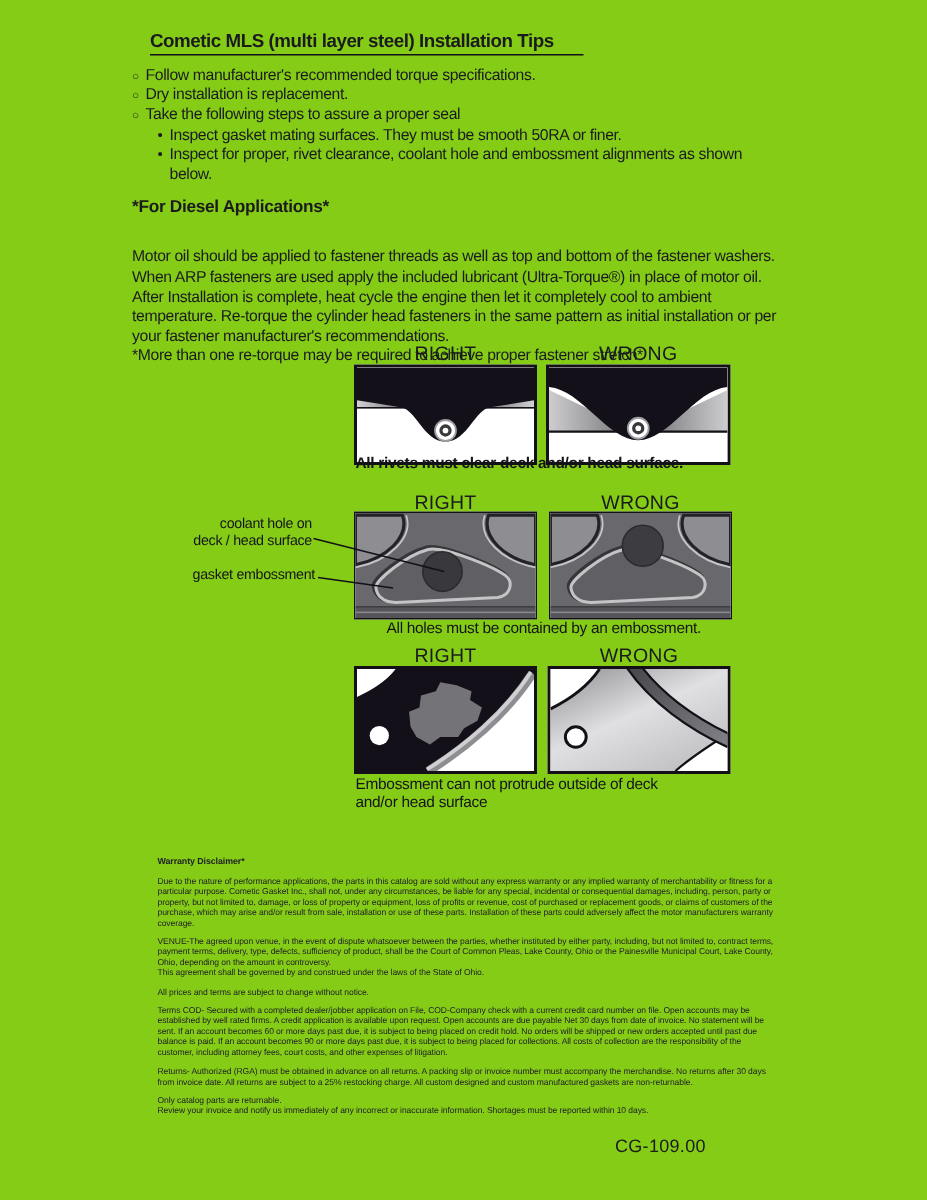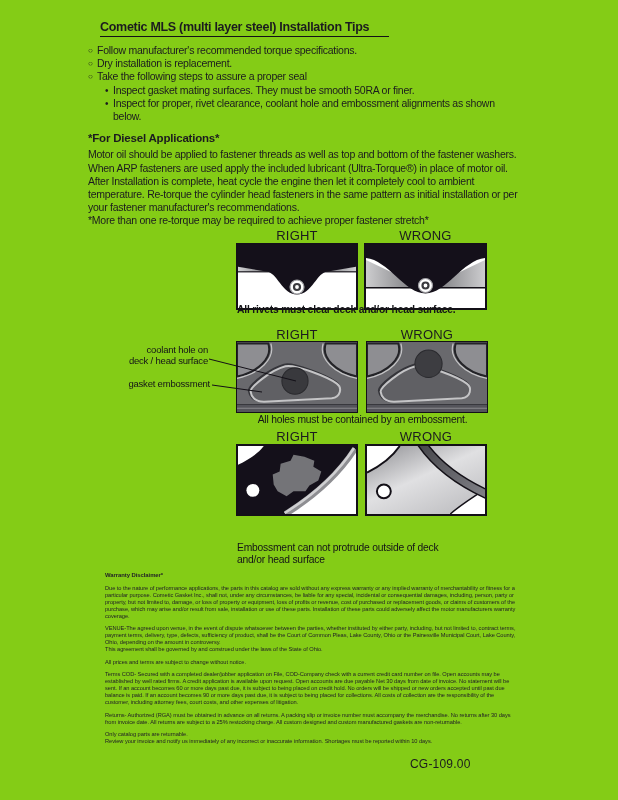--- a/index.html
+++ b/index.html
@@ -13,30 +13,30 @@
     font-size:12.5px;font-weight:bold;letter-spacing:-0.3px;
     border-bottom:1.6px solid #131017;padding:0 20px 2px 0;display:inline-block;
   }
   .tips{position:absolute;left:88px;top:44px;width:434px;font-size:10.5px;letter-spacing:-0.25px;line-height:13.2px;}
   .b-row{display:flex;}
   .b-mark{width:9px;flex:0 0 9px;font-size:8px;line-height:13.2px;}
   .sb-row{display:flex;padding-left:17px;}
   .sb-mark{width:8px;flex:0 0 8px;font-size:10px;line-height:13.2px;}
   .diesel-h{margin-top:9px;font-size:11.5px;font-weight:bold;letter-spacing:-0.2px;}
   .para{margin-top:0;width:432px;font-size:10.5px;letter-spacing:-0.25px;line-height:13.2px;}
-  .para.first{margin-top:3px;}
+  .para.first{margin-top:20px;}
   
   .fig-label{position:absolute;font-size:13px;letter-spacing:0.2px;text-align:center;color:#1b1b1f;}
   .fig{position:absolute;box-sizing:border-box;background:#fff;}
   .fig.b2{border:2px solid #131017;}
   .fig.b15{border:1.5px solid #131017;}
   .fig svg{display:block;width:100%;height:100%;}
   .caption{position:absolute;font-size:10.3px;letter-spacing:-0.2px;color:#141418;}
   .caption.center{text-align:center;}
-  .caption.two-line{white-space:pre-line;line-height:11.8px;margin-top:24px;}
+  .caption.two-line{white-space:pre-line;line-height:11.8px;}
   .callout{position:absolute;font-size:9.5px;letter-spacing:-0.2px;line-height:10.8px;text-align:right;color:#141418;}
   .leader{position:absolute;pointer-events:none;}
   
   .legal{position:absolute;left:105px;top:572px;width:414px;font-size:5.7px;line-height:7px;letter-spacing:-0.05px;color:#222226;}
   .legal-h{font-weight:bold;font-size:5.9px;}
   .legal p{margin:5.5px 0 0 0;white-space:pre-line;}
   .page-code{position:absolute;left:410px;top:757px;font-size:12px;letter-spacing:0.2px;color:#1b1b1f;}
 </style>
 </head>
 <body>

